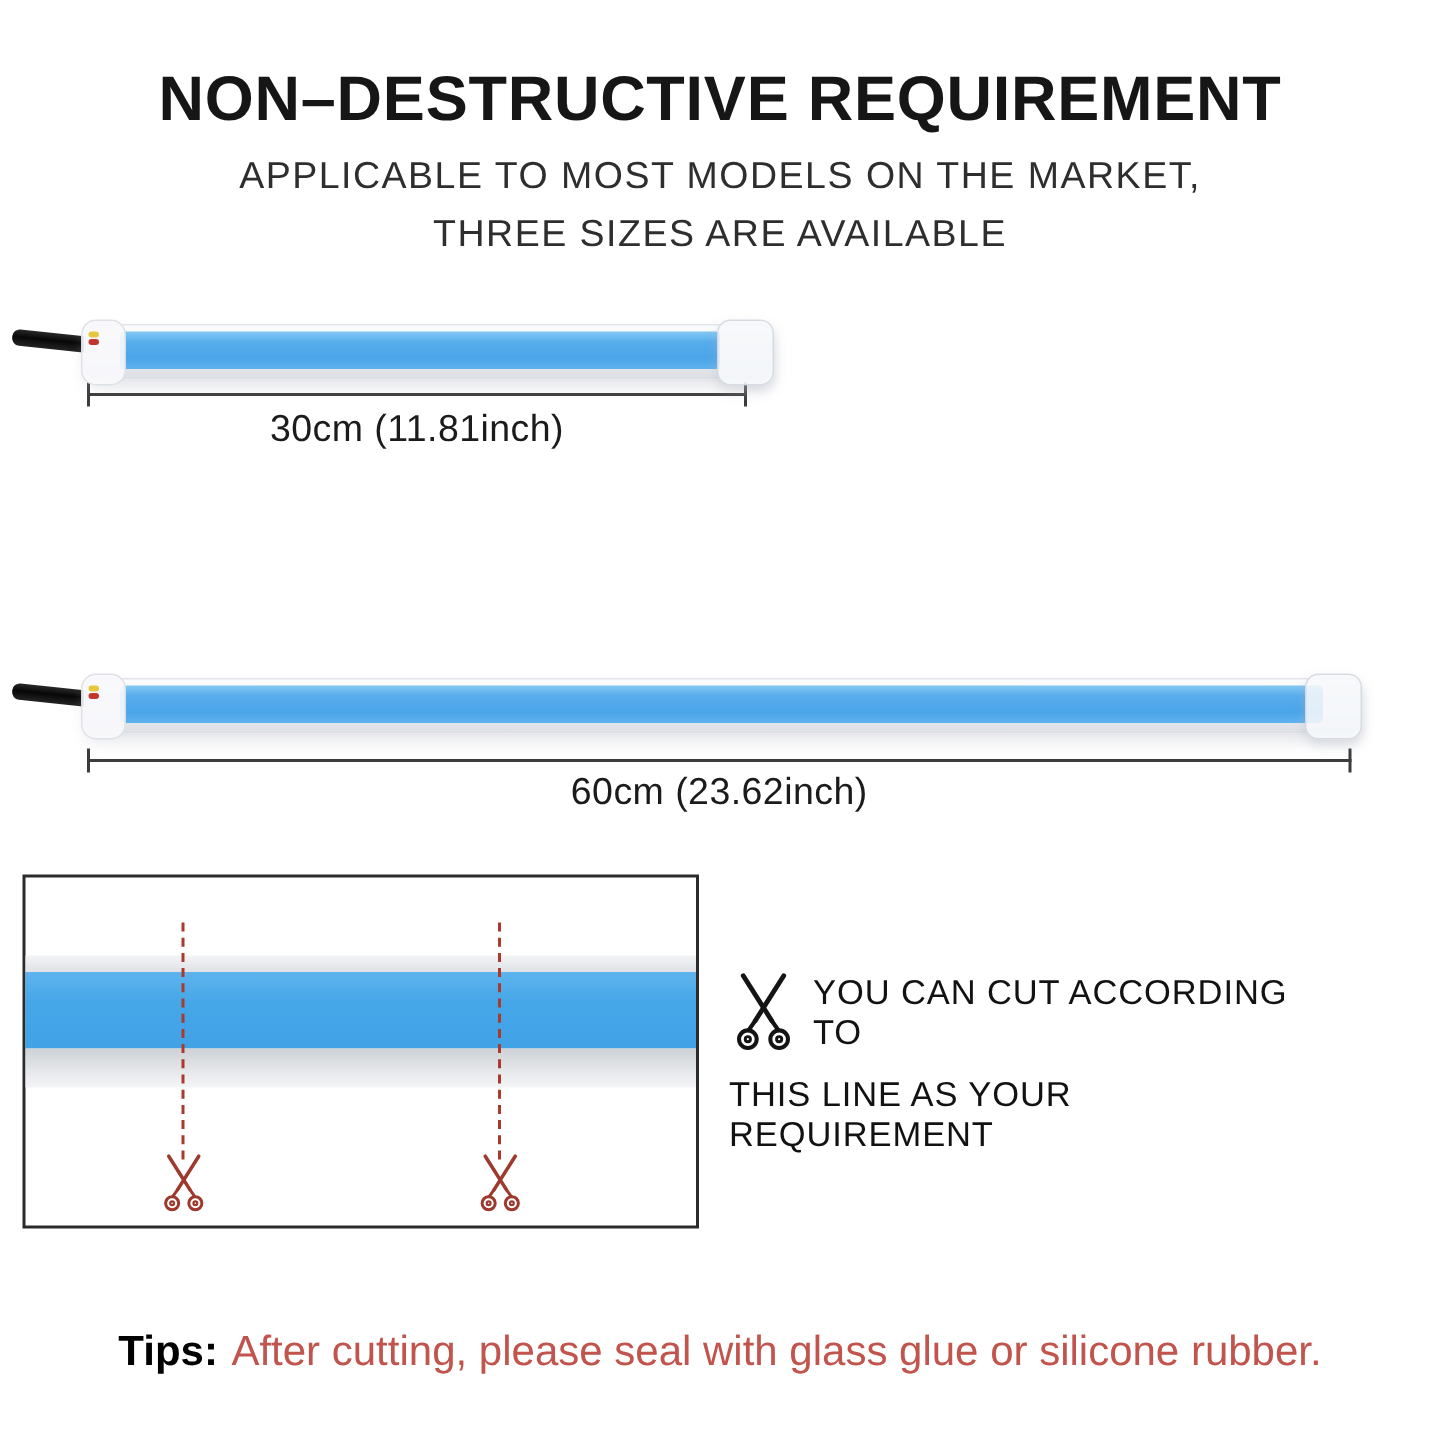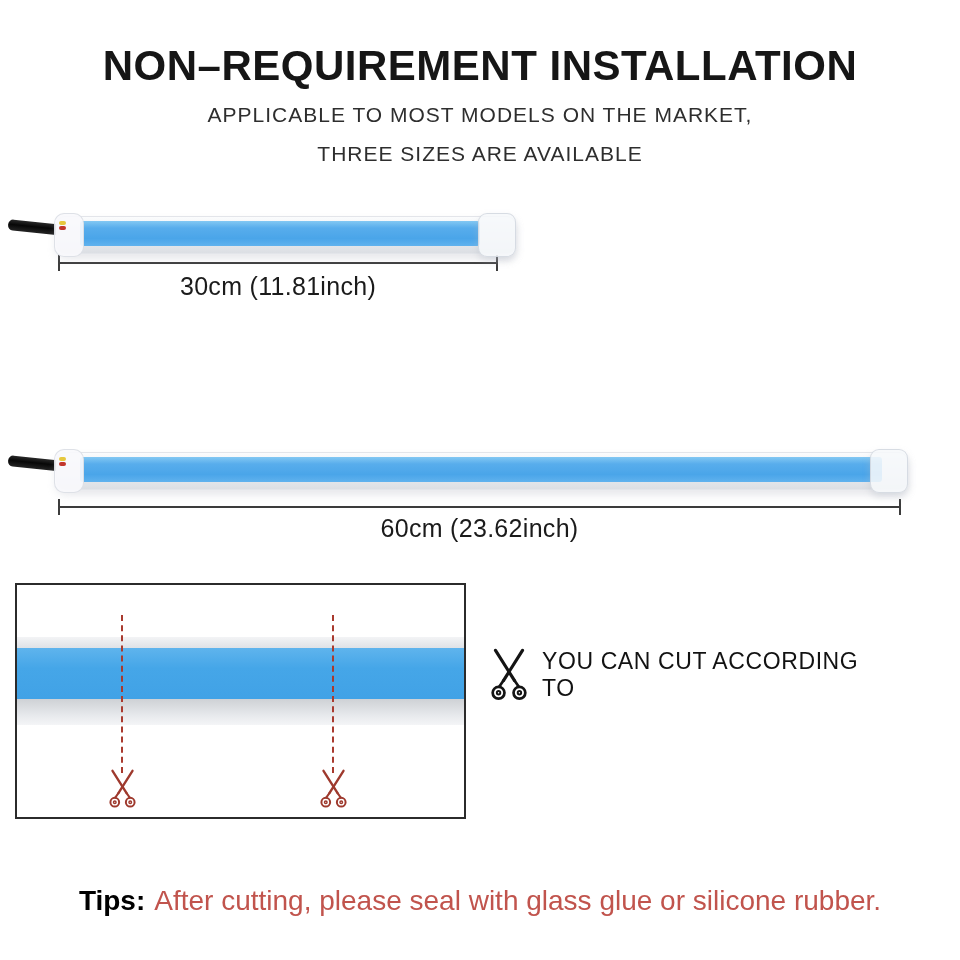--- a/index.html
+++ b/index.html
@@ -6,21 +6,21 @@
   .page {
     position:relative; width:960px; height:960px; background:#ffffff;
     font-family:"Liberation Sans", sans-serif; overflow:hidden;
   }
   
   .title {
     position:absolute; left:0; top:42px; width:100%; text-align:center;
     font-size:42px; font-weight:700; letter-spacing:0.5px; color:#161616;
   }
   .sub { position:absolute; left:0; width:100%; text-align:center;
-    font-size:21px; letter-spacing:1px; color:#2e2e2e; }
+    font-size:25px; letter-spacing:1px; color:#2e2e2e; }
   .sub1 { top:103px; }
   .sub2 { top:142px; }
 
   
   .strip { position:absolute; left:0; width:848px; height:100px; }
   .s1 { top:210px; } .s2 { top:326px; } .s3 { top:446px; }
 
   .wire {
     position:absolute; left:8px; top:12px; width:56px; height:11px;
     background:linear-gradient(180deg,#2a2a2a,#070707 45%,#242424);
@@ -124,21 +124,21 @@
       <circle cx="9.5" cy="36.5" r="4.8" stroke-width="2.2"></circle>
       <circle cx="26.5" cy="36.5" r="4.8" stroke-width="2.2"></circle>
       <circle cx="9.5" cy="36.5" r="1.4" stroke-width="1.6"></circle>
       <circle cx="26.5" cy="36.5" r="1.4" stroke-width="1.6"></circle>
     </g>
   </defs>
 </svg>
 
 <div class="page">
 
-  <div class="title">NON–REQUIREMENT INSTALLATION</div>
+  <div class="title">NON–DESTRUCTIVE REQUIREMENT</div>
   <div class="sub sub1">APPLICABLE TO MOST MODELS ON THE MARKET,</div>
   <div class="sub sub2">THREE SIZES ARE AVAILABLE</div>
 
   <div class="strip s1">
     <div class="wire"></div>
     <div class="lead-y"></div>
     <div class="lead-r"></div>
     <div class="casing"></div>
     <div class="blue"></div>
     <div class="lcap"></div>
@@ -174,19 +174,20 @@
       </svg>
   </div>
 
   <div class="cutnote">
     <div class="cn1">
       <svg class="sc sc-black" viewBox="0 0 36 44">
           <use href="#scissors-shape"></use>
         </svg>
       <span>YOU CAN CUT ACCORDING TO</span>
     </div>
+    <div class="cn2">THIS LINE AS YOUR REQUIREMENT</div>
   </div>
 
   <div class="tips">
     <span class="tips-label">Tips:</span><span class="tips-text">After cutting, please seal with glass glue or silicone rubber.</span>
   </div>
 
 </div>
 
 </body></html>

